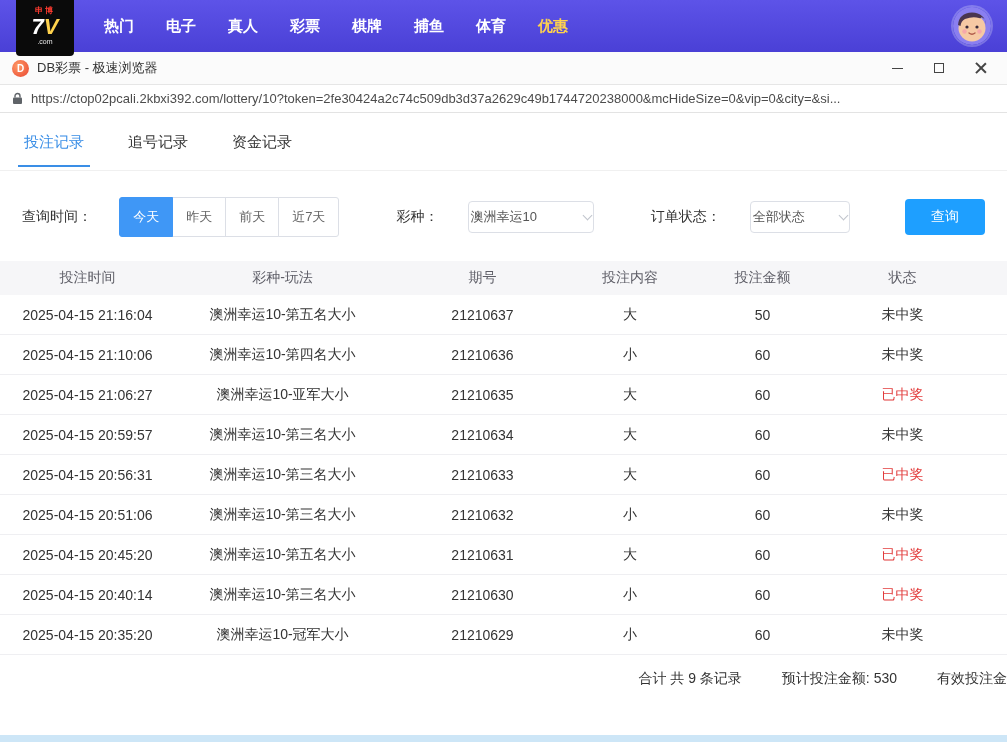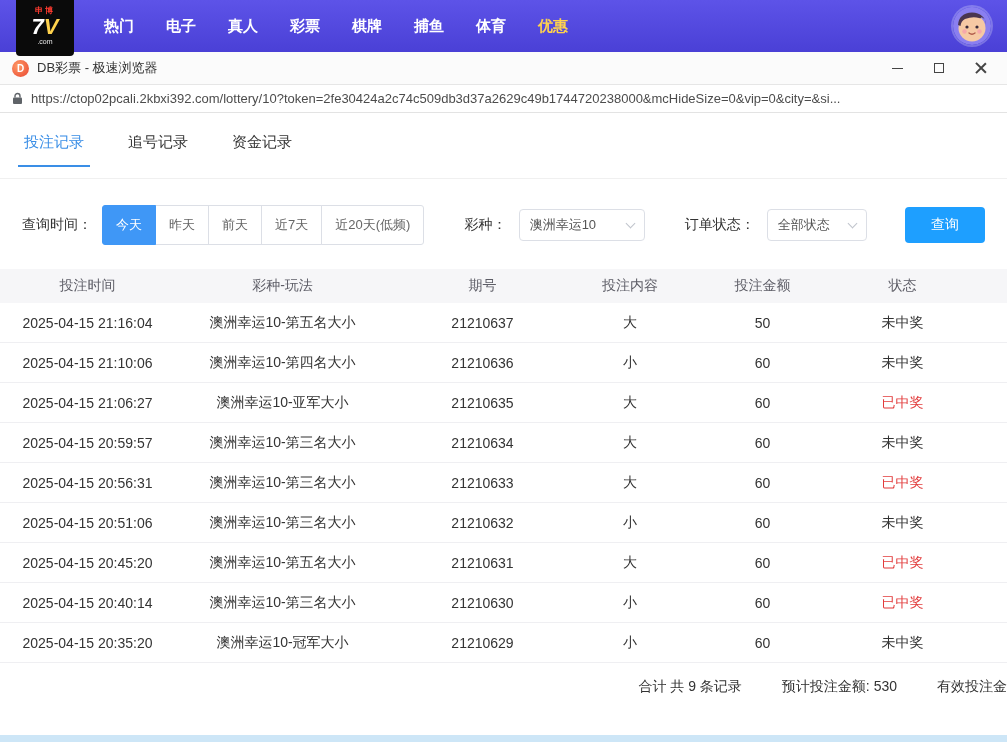--- a/index.html
+++ b/index.html
@@ -40,39 +40,39 @@
   .ic-close::before { transform:rotate(45deg); }
   .ic-close::after { transform:rotate(-45deg); }
 
   
   .addressbar { height:28px; background:#fff; border-bottom:1px solid #e3e3e3;
     display:flex; align-items:center; padding:0 12px; }
   .lock { margin-right:8px; display:flex; align-items:center; }
   .url { font-size:13px; color:#4c4c4c; white-space:nowrap; overflow:hidden; width:100%; }
 
   
-  .tabs { display:flex; gap:44px; padding:20px 24px 12px; border-bottom:1px solid #f0f0f0; }
+  .tabs { display:flex; gap:44px; padding:20px 24px 4px; border-bottom:1px solid #f0f0f0; }
   .tab { font-size:15px; color:#333; padding-bottom:14px; position:relative; cursor:pointer; }
   .tab.active { color:#3a8ee6; }
   .tab.active::after { content:""; position:absolute; left:-6px; right:-6px; bottom:-1px;
     height:2px; background:#3a8ee6; }
 
   
   .filters { display:flex; align-items:center; padding:26px 22px 20px; font-size:14px; color:#333;justify-content:space-between; }
   .flabel { white-space:nowrap; }
   .btn-group { display:flex; margin-left:6px; }
   .tbtn { height:40px; padding:0 13px; border:1px solid #dcdfe6; background:#fff; color:#666;
     font-size:13px; margin-left:-1px; cursor:pointer; display:flex; align-items:center;
     font-family:inherit; white-space:nowrap; }
   .tbtn:first-child { border-radius:3px 0 0 3px; margin-left:0; }
   .tbtn:last-child { border-radius:0 3px 3px 0; }
   .tbtn.active { background:#3f97f6; border-color:#3f97f6; color:#fff; z-index:1; }
   .gap-l { margin-left:36px; }
   .select { display:flex; align-items:center; justify-content:space-between; height:32px;
-    border:1px solid #dcdfe6; border-radius:4px; padding:0 10px; color:#555; font-size:13px;
+    border:1px solid #dcdfe6; border-radius:4px; padding:0 2px; color:#555; font-size:13px;
     margin-left:8px; cursor:pointer; background:#fff; }
   .sel-lottery { width:126px; }
   .sel-status { width:100px; }
   .chev { width:7px; height:7px; border-right:1.5px solid #c0c4cc; border-bottom:1.5px solid #c0c4cc;
     transform:rotate(45deg); margin-top:-4px; flex:0 0 auto; margin-left:8px; }
   .query-btn { margin-left:34px; width:80px; height:36px; background:#1e9fff; color:#fff;
     border:none; border-radius:4px; font-size:14px; cursor:pointer; font-family:inherit; }
 
   
   .thead { display:flex; background:#f6f6f8; height:34px; align-items:center;
@@ -157,21 +157,20 @@
   <div class="tab">资金记录</div>
 </div>
 
 <div class="filters">
   <span class="flabel">查询时间：</span>
   <div class="btn-group">
     <button class="tbtn active">今天</button>
     <button class="tbtn">昨天</button>
     <button class="tbtn">前天</button>
     <button class="tbtn">近7天</button>
-    <button class="tbtn">近20天(低频)</button>
   </div>
   <span class="flabel gap-l">彩种：</span>
   <div class="select sel-lottery">
     <span>澳洲幸运10</span>
     <span class="chev"></span>
   </div>
   <span class="flabel gap-l">订单状态：</span>
   <div class="select sel-status">
     <span>全部状态</span>
     <span class="chev"></span>

